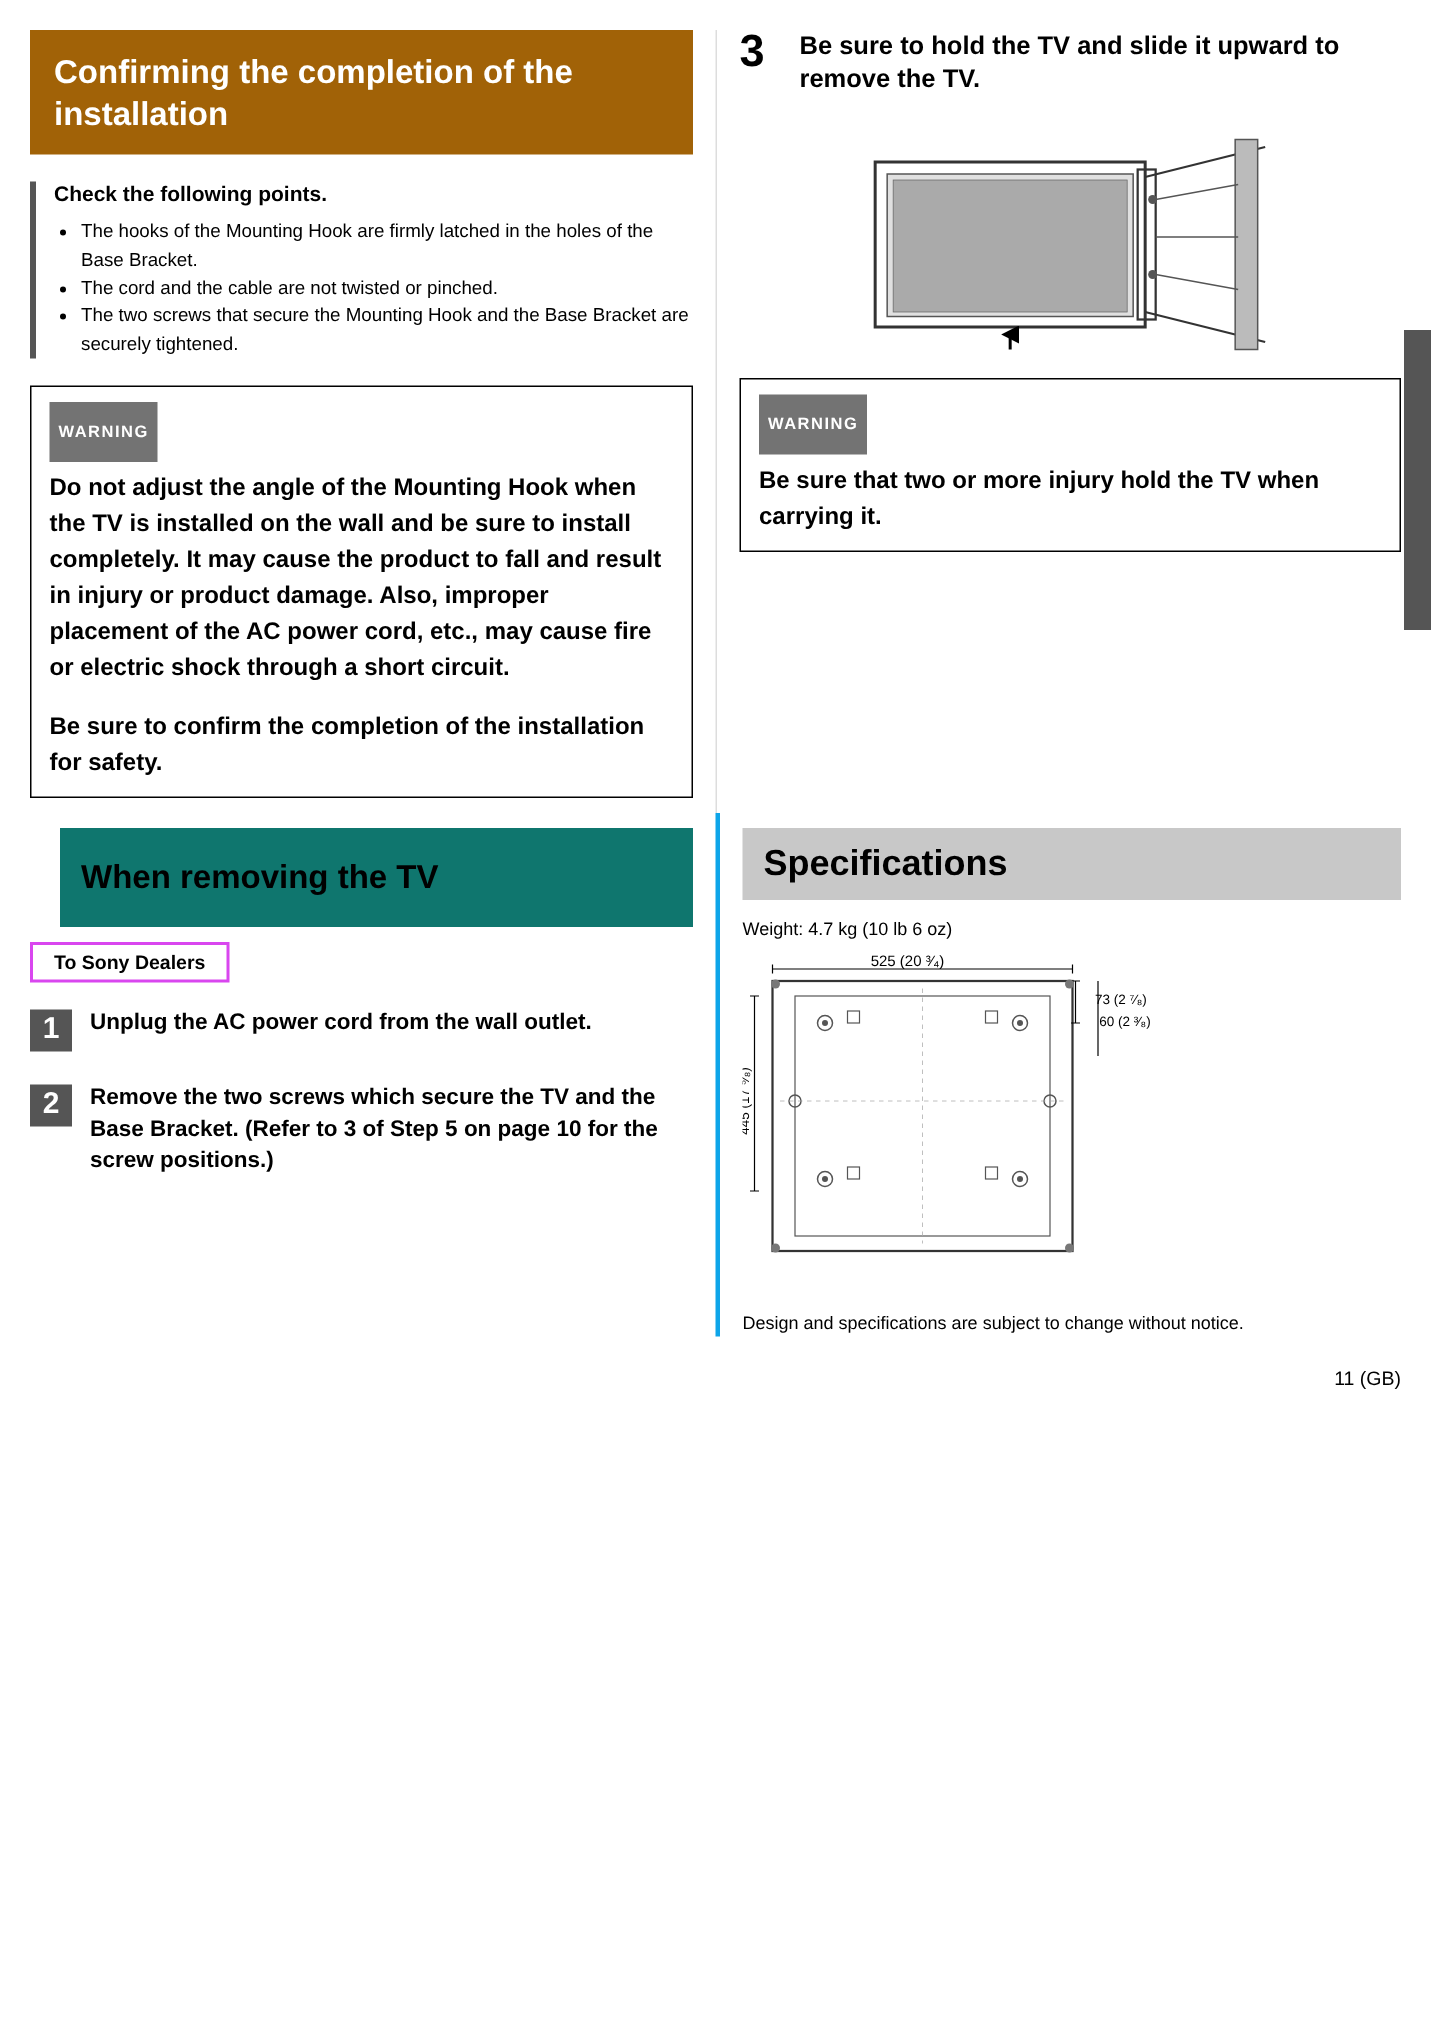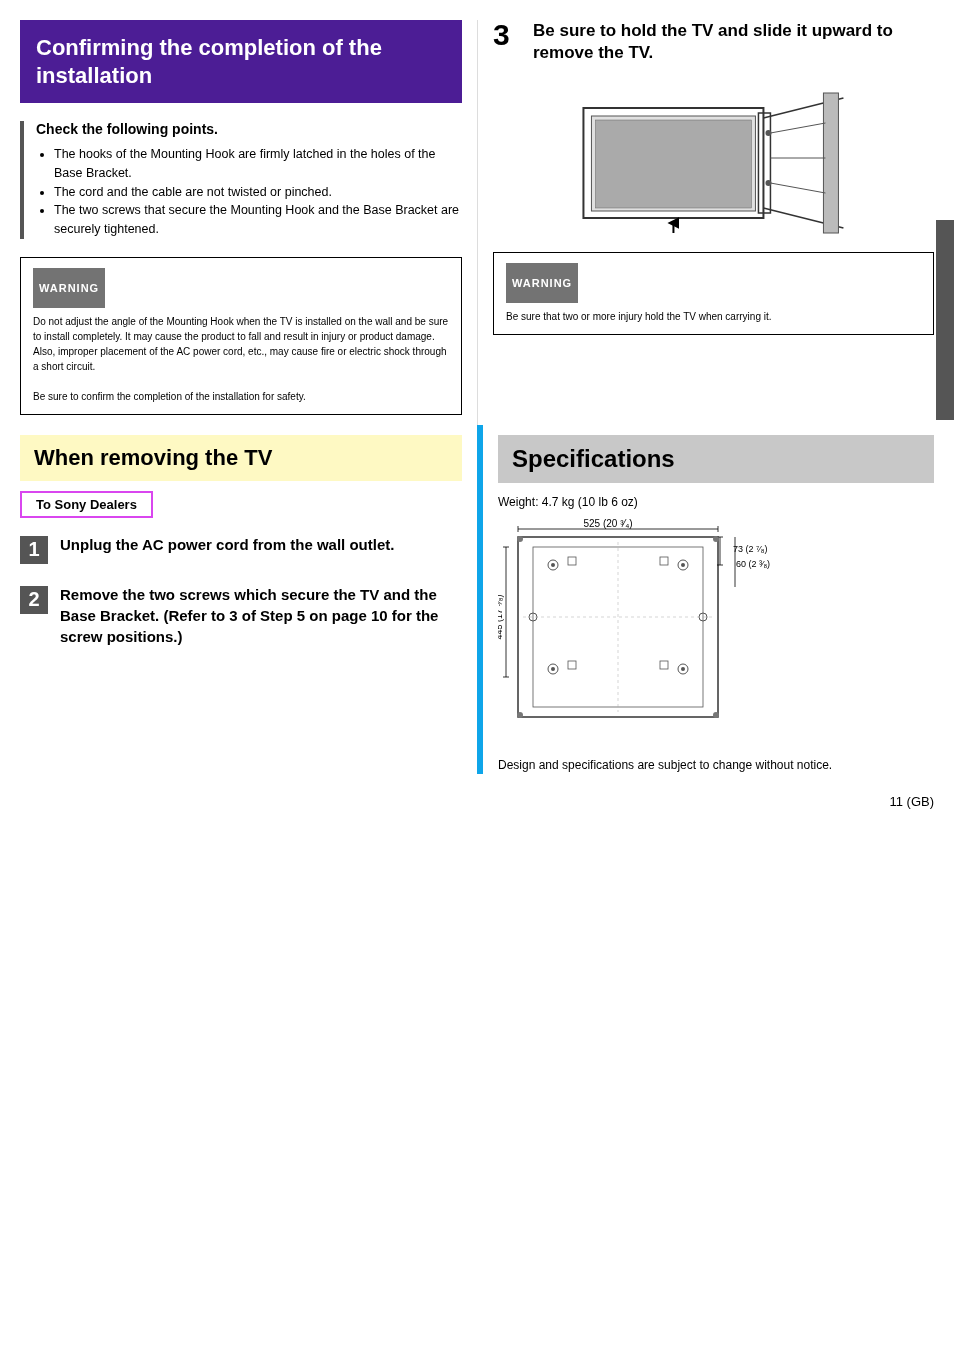--- a/index.html
+++ b/index.html
@@ -19,21 +19,21 @@
       gap: 0;
       width: 100%;
     }
     
     .confirming-section {
       grid-column: 1;
       grid-row: 1;
       padding-right: 15px;
     }
     .confirming-title-box {
-      background: #4c1d95;
+      background: #a16207;
       color: #fff;
       padding: 14px 16px;
       margin-bottom: 18px;
     }
     .confirming-title-box h1 {
       font-size: 22px;
       font-weight: 900;
       line-height: 1.25;
     }
     .check-points-section {
@@ -61,22 +61,23 @@
       display: inline-block;
       background: #737373;
       color: #fff;
       font-size: 11px;
       font-weight: bold;
       padding: 14px 6px;
       margin-bottom: 6px;
       letter-spacing: 1px;
     }
     .warning-text {
-      font-size: 10px;
+      font-size: 16px;
       line-height: 1.5;
+      font-weight: bold;
     }
     
     .step3-section {
       grid-column: 2;
       grid-row: 1;
       padding-left: 15px;
       border-left: 1px solid #ddd;
     }
     .step-header {
       display: flex;
@@ -124,23 +125,24 @@
       line-height: 1.5;
     }
     
     .removing-section {
       grid-column: 1;
       grid-row: 2;
       padding-right: 15px;
       padding-top: 10px;
     }
     .removing-title-box {
-      background: #fef9c3;
-      padding: 10px 14px;
+      background: #0f766e;
+      padding: 20px 14px;
       margin-bottom: 10px;
+      margin-left: 20px;
     }
     .removing-title-box h2 {
       font-size: 22px;
       font-weight: 900;
       color: #000;
     }
     .to-sony-box {
       border: 2px solid #d946ef;
       display: inline-block;
       padding: 4px 14px;
@@ -170,21 +172,21 @@
     .step-text {
       font-size: 15px;
       font-weight: bold;
       line-height: 1.4;
     }
     
     .specs-section {
       grid-column: 2;
       grid-row: 2;
       padding-left: 15px;
-      border-left: 6px solid #0ea5e9;
+      border-left: 3px solid #0ea5e9;
       padding-top: 10px;
     }
     .specs-title-box {
       background: #c8c8c8;
       padding: 10px 14px;
       margin-bottom: 12px;
     }
     .specs-title-box h2 {
       font-size: 24px;
       font-weight: 900;

